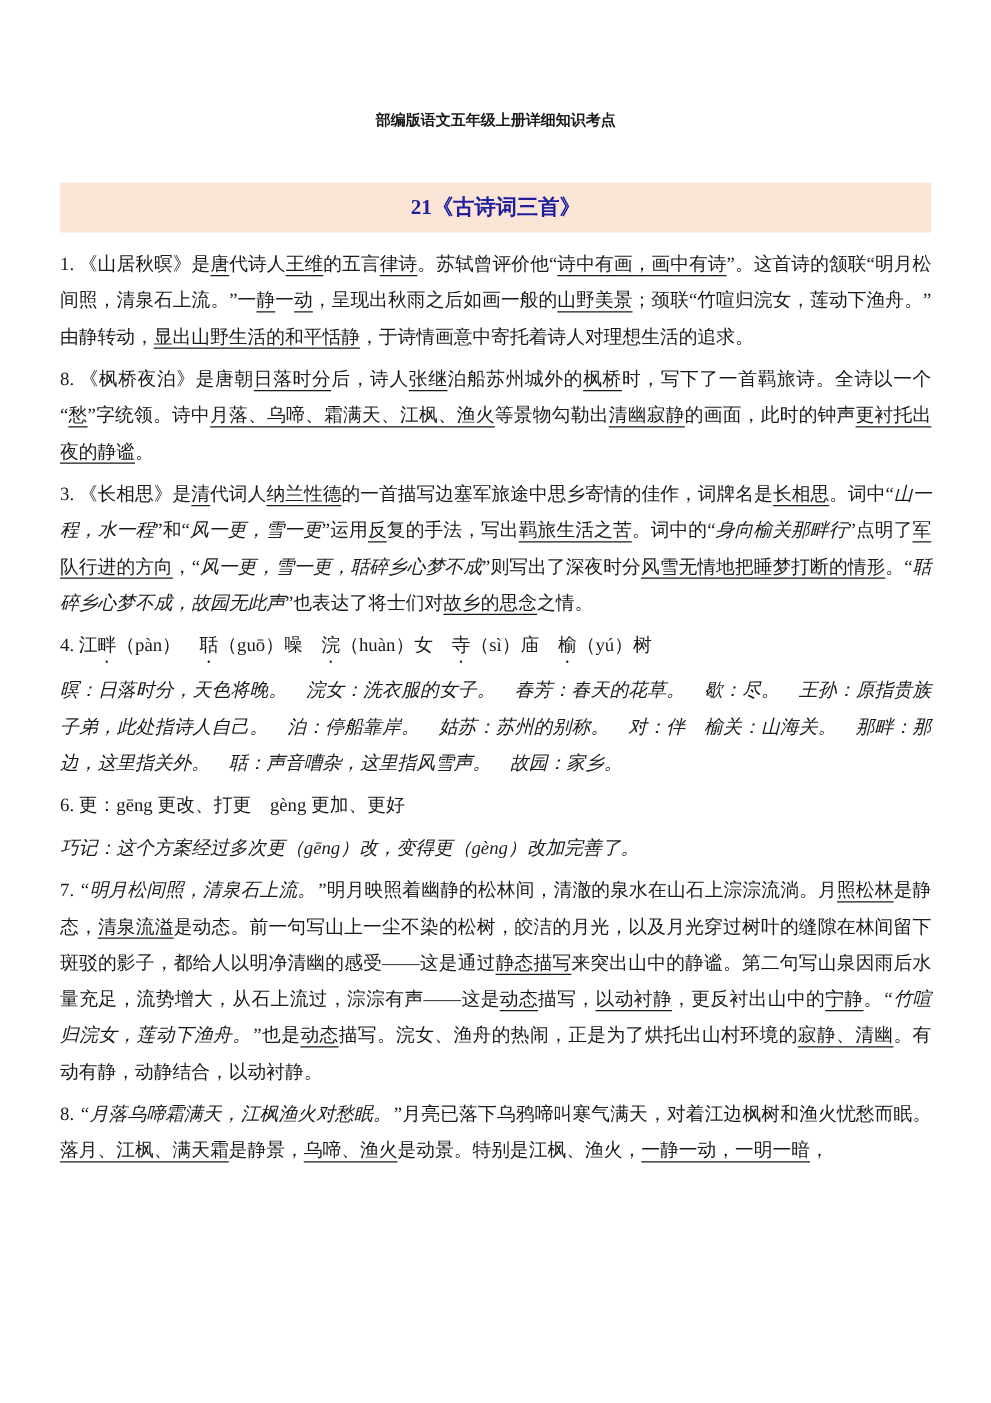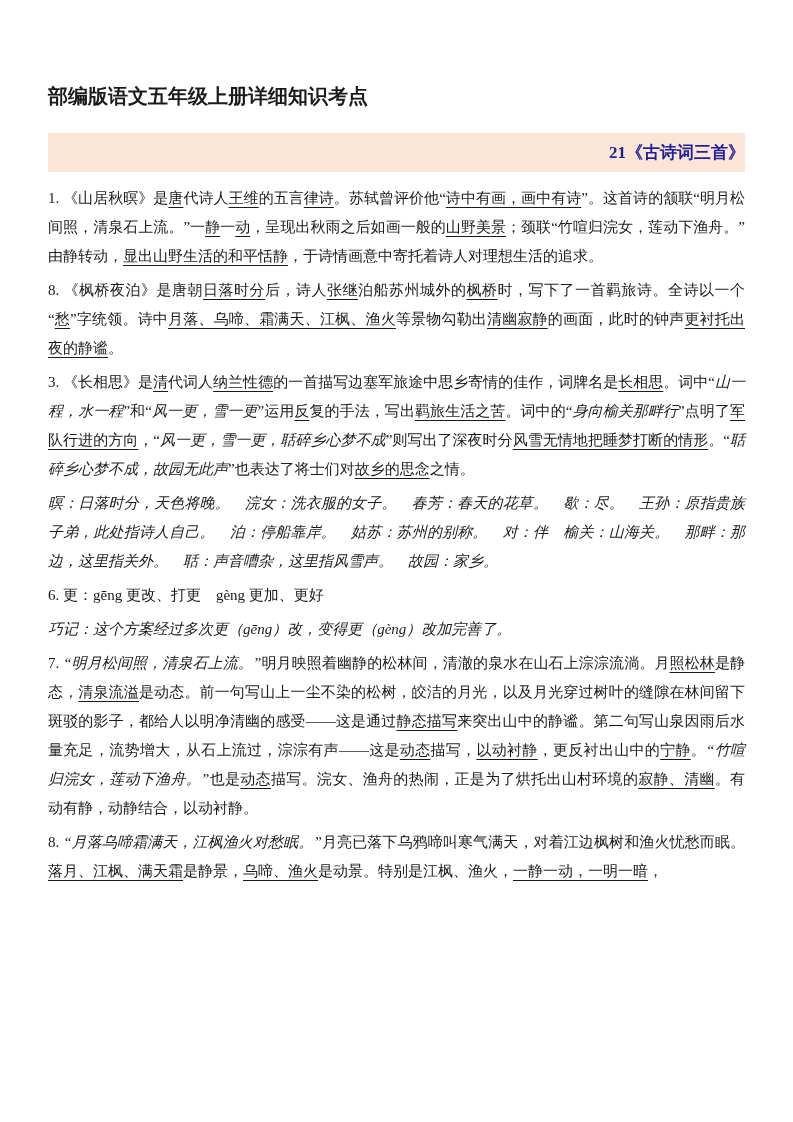--- a/index.html
+++ b/index.html
@@ -15,28 +15,29 @@
     overflow: hidden;
   }
   .page {
     box-sizing: border-box;
     width: 793px;
     height: 1122px;
     padding: 86px 48px 30px 48px;
     background: var(--page-bg, #ffffff);
   }
   .doc-title {
+    text-align: center;
     font-weight: bold;
-    font-size: 20px;
+    font-size: 12px;
     line-height: 20px;
-    margin: 0 0 27px 0;
+    margin: 0 0 40px 0;
   }
   .section-bar {
     background: var(--section-bg, #fbe5d6);
-    text-align: right;
+    text-align: center;
     padding: 10px 0;
     margin: 0 0 12px 0;
   }
   .section-title {
     color: var(--section-text, #1f1f9e);
     font-weight: bold;
     font-size: 17px;
     line-height: 19px;
   }
   .doc-body p.para {
@@ -66,19 +67,20 @@
   <h1 class="doc-title">部编版语文五年级上册详细知识考点</h1>
 
   <div class="section-bar">
     <span class="section-title">21《古诗词三首》</span>
   </div>
 
   <div class="doc-body">
       <p class="para"><span>1. 《山居秋暝》是</span><span class="u">唐</span><span>代诗人</span><span class="u">王维</span><span>的五言</span><span class="u">律诗</span><span>。苏轼曾评价他“</span><span class="u">诗中有画，画中有诗</span><span>”。这首诗的颔联“明月松间照，清泉石上流。”一</span><span class="u">静</span><span>一</span><span class="u">动</span><span>，呈现出秋雨之后如画一般的</span><span class="u">山野美景</span><span>；颈联“竹喧归浣女，莲动下渔舟。”由静转动，</span><span class="u">显出山野生活的和平恬静</span><span>，于诗情画意中寄托着诗人对理想生活的追求。</span></p>
       <p class="para"><span>8. 《枫桥夜泊》是唐朝</span><span class="u">日落时分</span><span>后，诗人</span><span class="u">张继</span><span>泊船苏州城外的</span><span class="u">枫桥</span><span>时，写下了一首羁旅诗。全诗以一个“</span><span class="u">愁</span><span>”字统领。诗中</span><span class="u">月落、乌啼、霜满天、江枫、渔火</span><span>等景物勾勒出</span><span class="u">清幽寂静</span><span>的画面，此时的钟声</span><span class="u">更衬托出夜的静谧</span><span>。</span></p>
       <p class="para"><span>3. 《长相思》是</span><span class="u">清</span><span>代词人</span><span class="u">纳兰性德</span><span>的一首描写边塞军旅途中思乡寄情的佳作，词牌名是</span><span class="u">长相思</span><span>。词中“</span><span class="kai">山一程，水一程</span><span>”和“</span><span class="kai">风一更，雪一更</span><span>”运用</span><span class="u">反</span><span>复的手法，写出</span><span class="u">羁旅生活之苦</span><span>。词中的“</span><span class="kai">身向榆关那畔行</span><span>”点明了</span><span class="u">军队行进的方向</span><span>，“</span><span class="kai">风一更，雪一更，聒碎乡心梦不成</span><span>”则写出了深夜时分</span><span class="u">风雪无情地把睡梦打断的情形</span><span>。“</span><span class="kai">聒碎乡心梦不成，故园无此声</span><span>”也表达了将士们对</span><span class="u">故乡的思念</span><span>之情。</span></p>
+      <p class="para"><span>4. 江</span><span class="dot">畔</span><span>（pàn）　</span><span class="dot">聒</span><span>（guō）噪　</span><span class="dot">浣</span><span>（huàn）女　</span><span class="dot">寺</span><span>（sì）庙　</span><span class="dot">榆</span><span>（yú）树</span></p>
       <p class="para kai"><span class="kai">暝：日落时分，天色将晚。　浣女：洗衣服的女子。　春芳：春天的花草。　歇：尽。　王孙：原指贵族子弟，此处指诗人自己。　泊：停船靠岸。　姑苏：苏州的别称。　对：伴　榆关：山海关。　那畔：那边，这里指关外。　聒：声音嘈杂，这里指风雪声。　故园：家乡。</span></p>
       <p class="para"><span>6. 更：gēng 更改、打更　gèng 更加、更好</span></p>
       <p class="para kai"><span class="kai">巧记：这个方案经过多次更（gēng）改，变得更（gèng）改加完善了。</span></p>
       <p class="para"><span>7. </span><span class="kai">“明月松间照，清泉石上流。”</span><span>明月映照着幽静的松林间，清澈的泉水在山石上淙淙流淌。月</span><span class="u">照松林</span><span>是静态，</span><span class="u">清泉流溢</span><span>是动态。前一句写山上一尘不染的松树，皎洁的月光，以及月光穿过树叶的缝隙在林间留下斑驳的影子，都给人以明净清幽的感受——这是通过</span><span class="u">静态描写</span><span>来突出山中的静谧。第二句写山泉因雨后水量充足，流势增大，从石上流过，淙淙有声——这是</span><span class="u">动态</span><span>描写，</span><span class="u">以动衬静</span><span>，更反衬出山中的</span><span class="u">宁静</span><span>。</span><span class="kai">“竹喧归浣女，莲动下渔舟。”</span><span>也是</span><span class="u">动态</span><span>描写。浣女、渔舟的热闹，正是为了烘托出山村环境的</span><span class="u">寂静、清幽</span><span>。有动有静，动静结合，以动衬静。</span></p>
       <p class="para"><span>8. </span><span class="kai">“月落乌啼霜满天，江枫渔火对愁眠。”</span><span>月亮已落下乌鸦啼叫寒气满天，对着江边枫树和渔火忧愁而眠。</span><span class="u">落月、江枫、满天霜</span><span>是静景，</span><span class="u">乌啼、渔火</span><span>是动景。特别是江枫、渔火，</span><span class="u">一静一动，一明一暗</span><span>，</span></p>
     </div>
 </div>
 
 </body></html>

